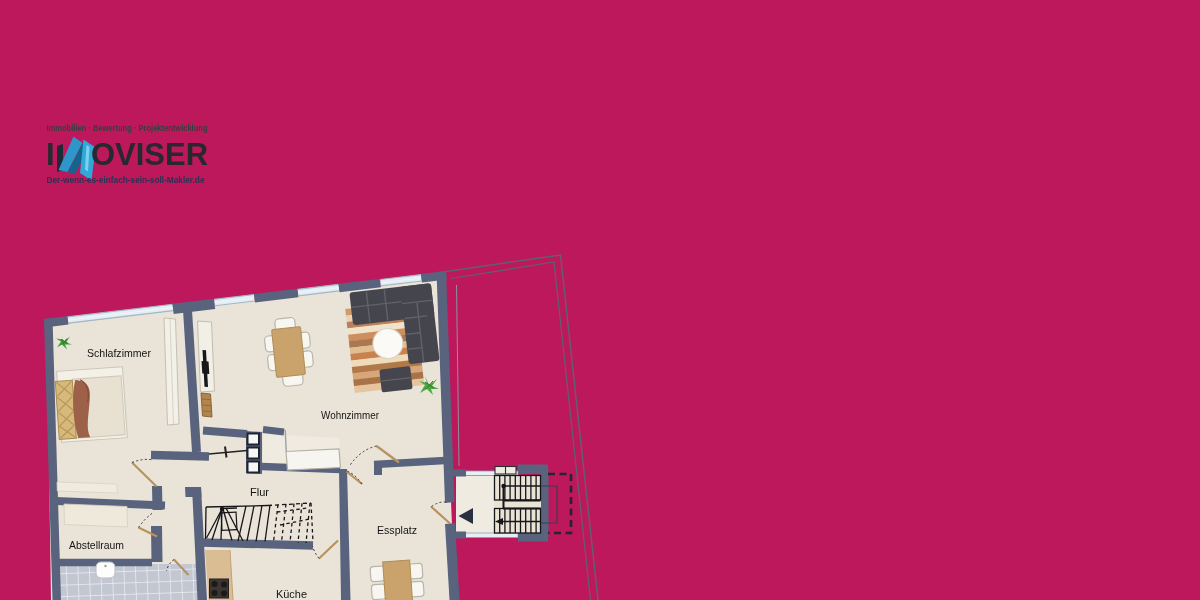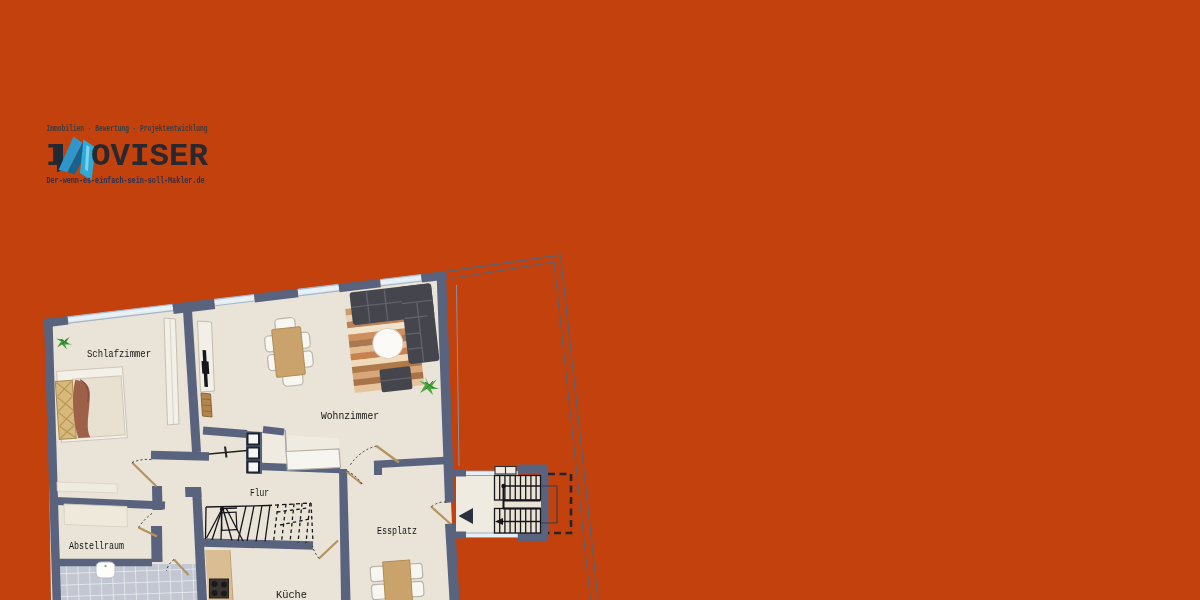--- a/index.html
+++ b/index.html
@@ -1,14 +1,14 @@
 <!DOCTYPE html>
 <html><head><meta charset="utf-8"><style>
 html,body{margin:0;padding:0;background:#ffffff;}
-.page{position:relative;width:1200px;height:600px;background:#c2410c;overflow:hidden;font-family:Liberation Mono, monospace;}
+.page{position:relative;width:1200px;height:600px;background:#be185d;overflow:hidden;font-family:Liberation Sans, sans-serif;}
 </style></head><body>
 <div class="page">
 <svg width="1200" height="600" viewBox="0 0 1200 600">
 
 <text x="46.5" y="131" font-size="8.5" font-weight="bold" fill="#3c3c40" textLength="161" lengthAdjust="spacingAndGlyphs">Immobilien · Bewertung · Projektentwicklung</text>
 
 <text x="46" y="165.3" font-size="31" font-weight="bold" fill="#28282f">I</text>
 
 <g>
 <polygon points="57,146 63,144 63,170 57,172" fill="#1d2a38"></polygon>

